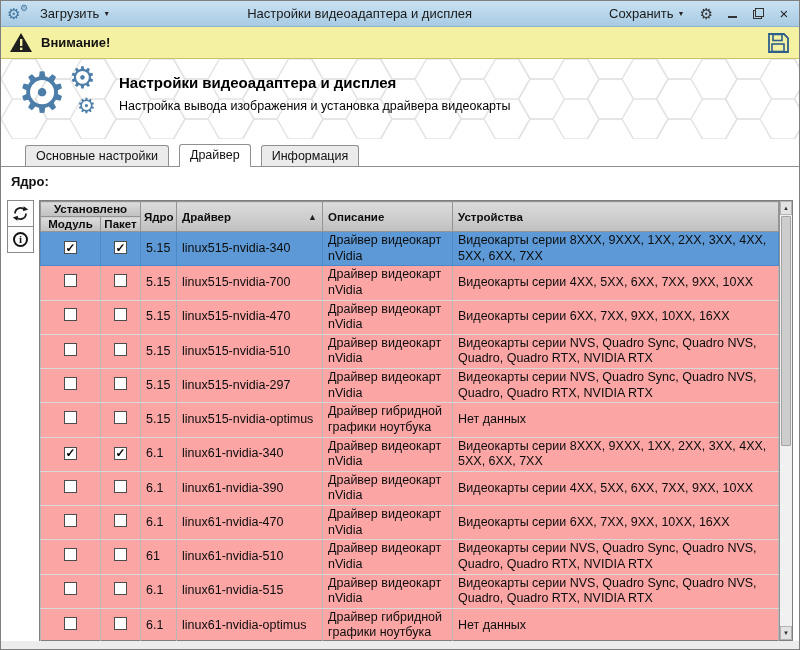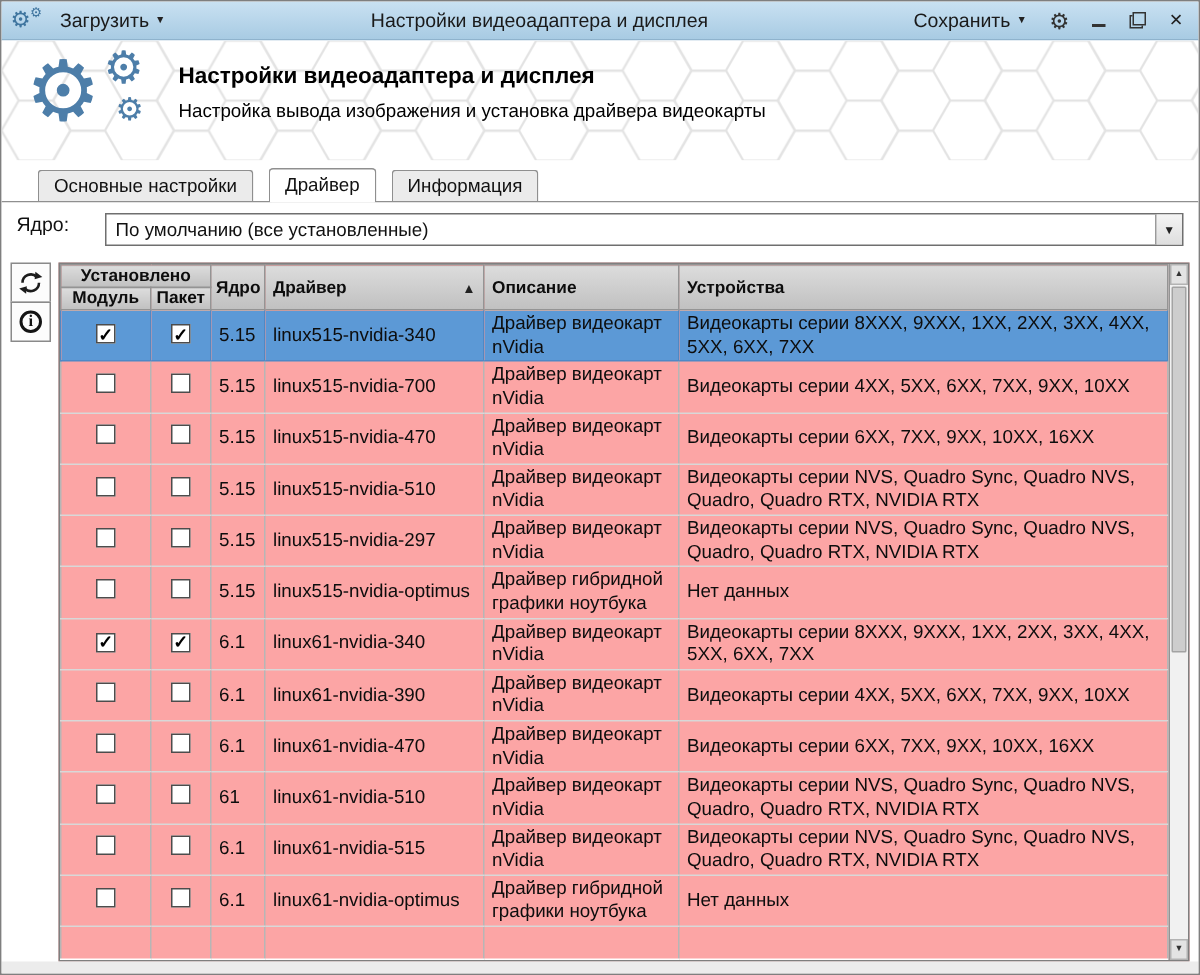--- a/index.html
+++ b/index.html
@@ -42,21 +42,21 @@
   .hero-title { font-size:15px; font-weight:bold; color:#000; margin-bottom:8px; }
   .hero-subtitle { font-size:12.5px; font-weight:normal; color:#000; }
 
   
   .tabs { display:flex; align-items:flex-end; padding:5px 0 0 24px; border-bottom:1px solid #8f8f8f; background:#fff; }
   .tab { border:1px solid #8f8f8f; border-bottom:none; background:#ebebeb; padding:3px 10px;
          font-size:12.5px; margin-right:10px; border-radius:3px 3px 0 0; color:#111; }
   .tab.active { background:#fff; margin-bottom:-1px; padding-bottom:5px; }
 
   
-  .kernel-row { display:flex; align-items:flex-start; gap:24px; padding:7px 10px; background:#fff; flex:0 0 auto; }
+  .kernel-row { display:flex; align-items:flex-end; gap:4px; padding:7px 10px; background:#fff; flex:0 0 auto;font-weight:bold; }
   .kernel-label { font-size:13px; color:#111; }
   .combo { flex:1; height:22px; border:1px solid #6f6f6f; background:#fff; display:flex; align-items:center; position:relative; }
   .combo-value { flex:1; font-size:12.5px; padding-left:6px; color:#111; white-space:nowrap; overflow:hidden; }
   .combo-btn { width:18px; height:100%; border-left:1px solid #9a9a9a; background:linear-gradient(#f4f4f4,#dedede);
                display:flex; align-items:center; justify-content:center; }
   .combo-arrow { font-size:8px; color:#222; }
 
   
   .content { flex:1; display:flex; align-items:stretch; padding:4px 6px 0 6px; background:#fff; min-height:0; }
   .side-toolbar { width:28px; flex:0 0 28px; margin-right:4px; display:flex; flex-direction:column; }
@@ -112,20 +112,36 @@
     <span class="tb-gear">⚙</span>
     <span class="win-btn">
         <span class="min-ico"></span>
       </span>
     <span class="win-btn">
         <span class="max-ico"></span>
       </span>
     <span class="win-btn close-x">×</span>
   </div>
 
+  <div class="warnbar">
+    <svg width="24" height="21" viewBox="0 0 24 21">
+      <polygon points="12,1 23,20 1,20" fill="#1f1f1f"></polygon>
+      <rect x="11" y="7" width="2.4" height="7" fill="#f5f1a3"></rect>
+      <rect x="11" y="15.6" width="2.4" height="2.4" fill="#f5f1a3"></rect>
+    </svg>
+    <span class="warn-text">Внимание!</span>
+    <span class="warn-spacer"></span>
+    <span class="save-disk-btn">
+      <svg width="24" height="24" viewBox="0 0 24 24">
+        <path d="M3 3 h15 l4 4 v14 h-19 z" fill="none" stroke="#2e5f8a" stroke-width="1.8"></path>
+        <rect x="7" y="3.5" width="9" height="6" fill="none" stroke="#2e5f8a" stroke-width="1.6"></rect>
+        <rect x="6" y="13" width="12" height="7.5" fill="none" stroke="#2e5f8a" stroke-width="1.6"></rect>
+      </svg>
+    </span>
+  </div>
 
   <div class="hero">
     <svg class="hex-bg">
       <defs>
         <pattern id="hexpat" width="69" height="40" patternUnits="userSpaceOnUse">
           <polygon points="11.5,0 34.5,0 46,20 34.5,40 11.5,40 0,20" fill="none" stroke="#e3e3e3" stroke-width="1.5"></polygon>
           <polygon points="46,-20 69,-20 80.5,0 69,20 46,20 34.5,0" fill="none" stroke="#e3e3e3" stroke-width="1.5"></polygon>
           <polygon points="46,20 69,20 80.5,40 69,60 46,60 34.5,40" fill="none" stroke="#e3e3e3" stroke-width="1.5"></polygon>
         </pattern>
       </defs>
@@ -143,26 +159,20 @@
   </div>
 
   <div class="tabs">
     <div class="tab">Основные настройки</div>
     <div class="tab active">Драйвер</div>
     <div class="tab">Информация</div>
   </div>
 
   <div class="kernel-row">
     <span class="kernel-label">Ядро:</span>
-    <div class="combo">
-      <span class="combo-value">По умолчанию (все установленные)</span>
-      <span class="combo-btn">
-        <span class="combo-arrow">▼</span>
-      </span>
-    </div>
   </div>
 
   <div class="content">
     <div class="side-toolbar">
       <button class="tool-btn">
         <svg width="17" height="17" viewBox="0 0 17 17">
           <path d="M14 8.5 a5.5 5.5 0 0 1 -9.5 3.8" fill="none" stroke="#1c1c1c" stroke-width="1.7"></path>
           <path d="M3 8.5 a5.5 5.5 0 0 1 9.5 -3.8" fill="none" stroke="#1c1c1c" stroke-width="1.7"></path>
           <polygon points="11.6,1.2 16.2,4.6 11.1,6.2" fill="#1c1c1c"></polygon>
           <polygon points="5.4,15.8 0.8,12.4 5.9,10.8" fill="#1c1c1c"></polygon>

